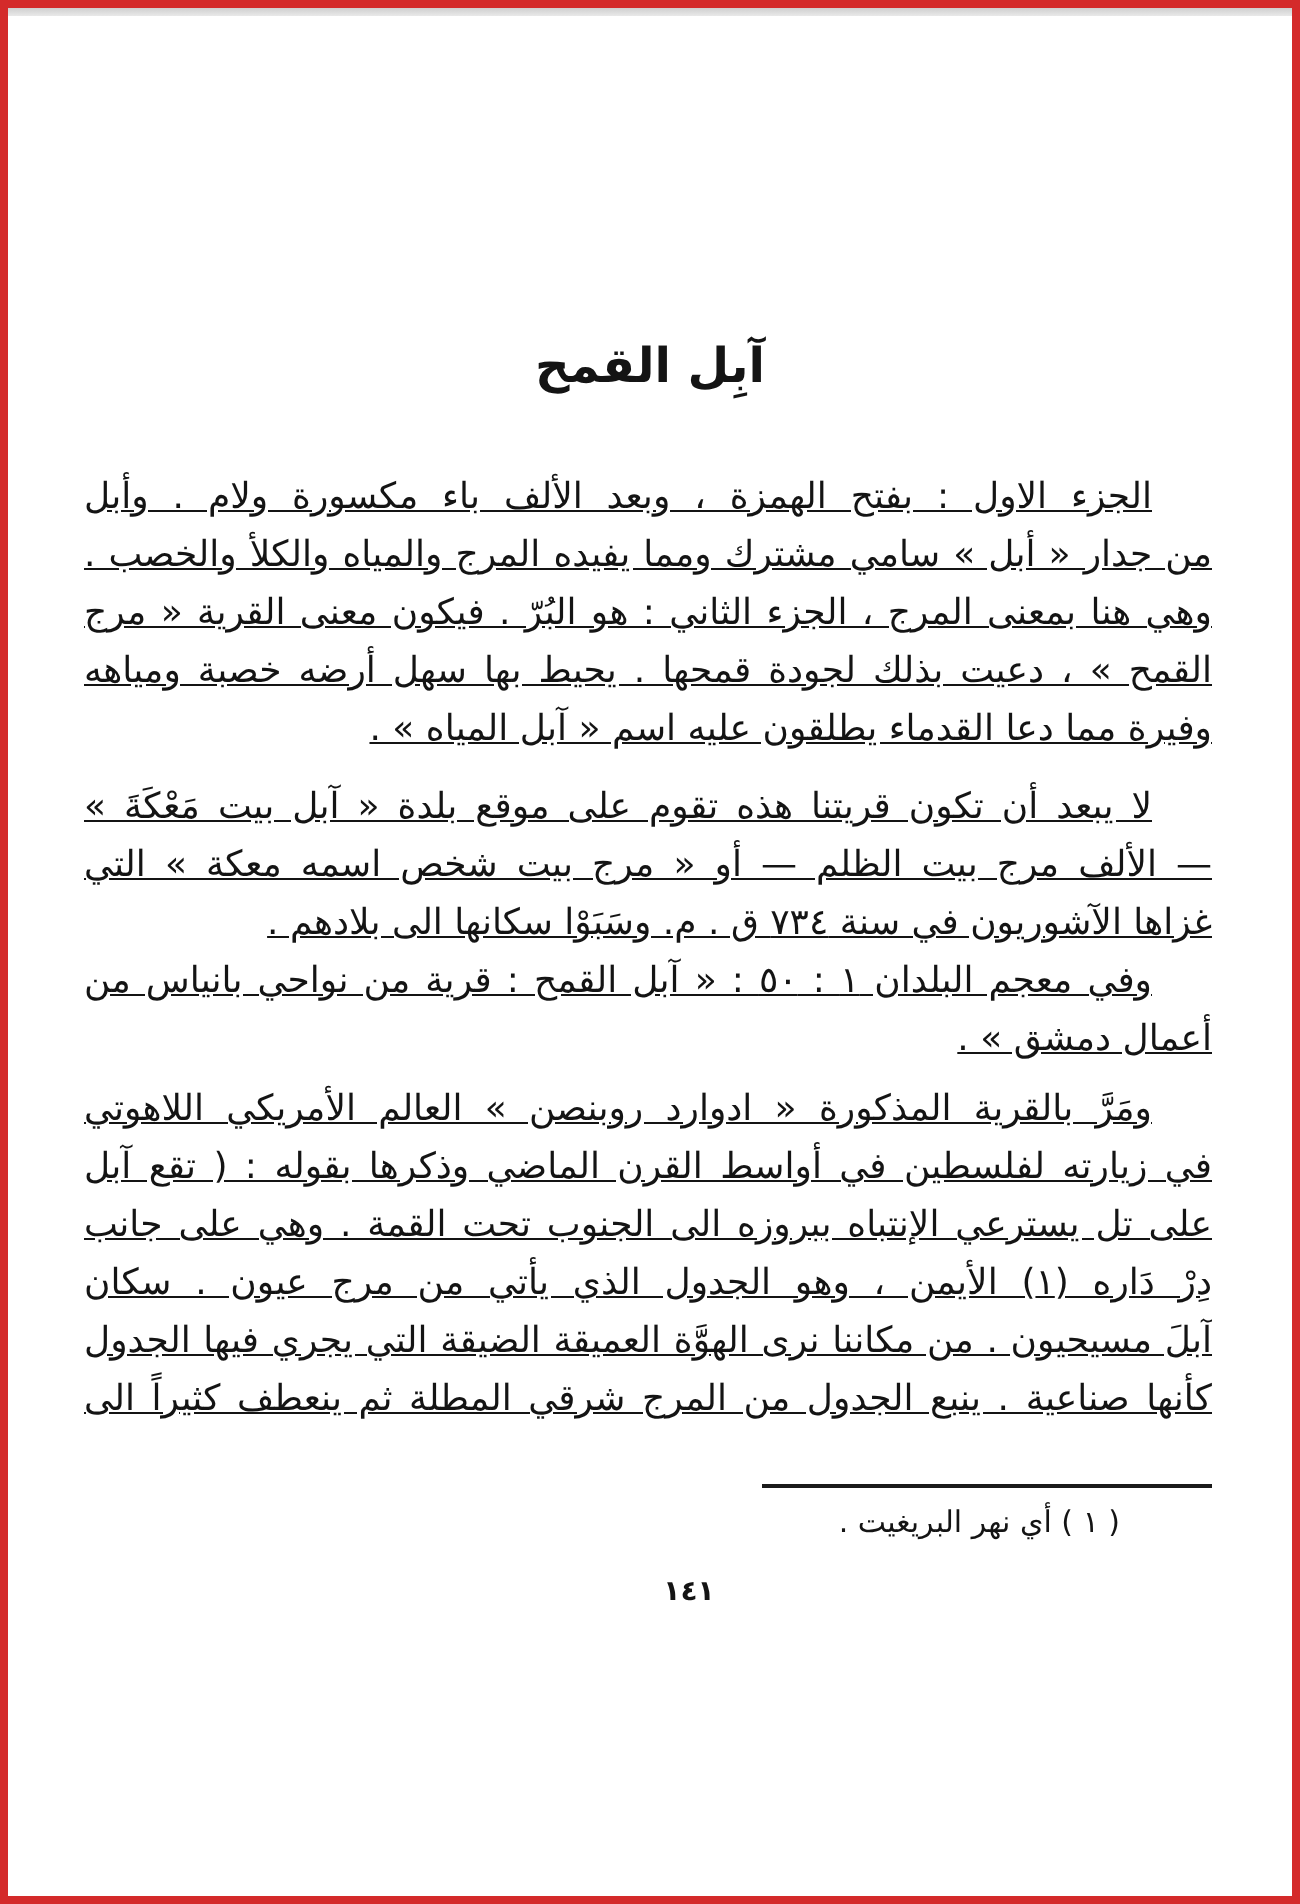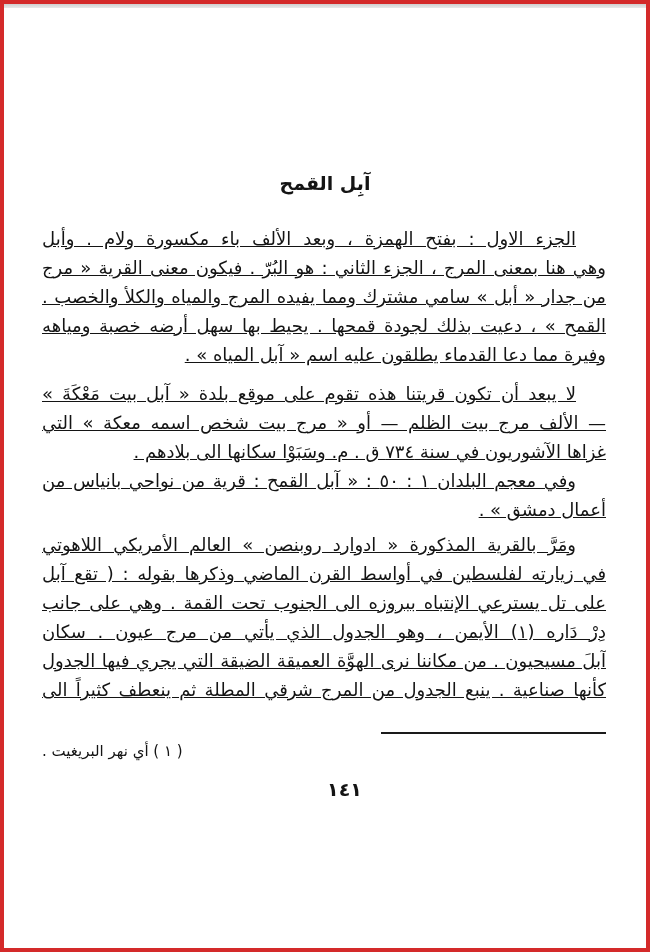--- a/index.html
+++ b/index.html
@@ -20,23 +20,23 @@
   .scan-strip {
     height: 4px;
     width: 100%;
     background: linear-gradient(to bottom, #cfcfcf, #e9e9e9);
   }
   .page {
     direction: rtl;
     color: #141414;
   }
   .title {
-    margin: 158px 0 24px 0;
+    margin: 158px 0 34px 0;
     text-align: center;
-    font-size: 19px;
+    font-size: 24px;
     font-weight: bold;
     line-height: 34px;
   }
   .text-block {
     margin: 0 40px 0 38px;
   }
   .para { margin: 0; text-decoration: underline; }
   .para.gap-sm { margin-top: 6px; }
   .para.gap-md { margin-top: 10px; }
   .line {
@@ -55,48 +55,48 @@
   .footnote-sep {
     margin: 28px 0 6px auto;
     margin-right: 0;
     width: 225px;
     height: 0;
     border-top: 2px solid #1a1a1a;
   }
   .footnote {
     font-size: 15px;
     line-height: 22px;
-    text-align: left;
+    text-align: right;
     padding-right: 46px;
   }
   .page-number {
     margin-top: 16px;
     text-align: center;
-    font-size: 19px;
+    font-size: 14px;
     font-weight: bold;
     letter-spacing: 2px;
     padding-left: 39px;
   }
 </style>
 </head>
 <body>
 
 <div class="frame" style="border-color: rgb(212, 42, 42); background: rgb(255, 255, 255);">
   <div class="scan-strip"></div>
 
   <div class="page">
 
     <div class="title">آبِل القمح</div>
 
     <div class="text-block">
 
       <div class="para">
         <div class="line indent">الجزء الاول : بفتح الهمزة ، وبعد الألف باء مكسورة ولام . وأبل</div>
+        <div class="line">من جدار « أبل » سامي مشترك ومما يفيده المرج والمياه والكلأ والخصب .</div>
         <div class="line">وهي هنا بمعنى المرج ، الجزء الثاني : هو البُرّ . فيكون معنى القرية « مرج</div>
-        <div class="line">من جدار « أبل » سامي مشترك ومما يفيده المرج والمياه والكلأ والخصب .</div>
         <div class="line">القمح » ، دعيت بذلك لجودة قمحها . يحيط بها سهل أرضه خصبة ومياهه</div>
         <div class="line end">وفيرة مما دعا القدماء يطلقون عليه اسم « آبل المياه » .</div>
       </div>
 
       <div class="para gap-md">
         <div class="line indent">لا يبعد أن تكون قريتنا هذه تقوم على موقع بلدة « آبل بيت مَعْكَةَ »</div>
         <div class="line">— الألف مرج بيت الظلم — أو « مرج بيت شخص اسمه معكة » التي</div>
         <div class="line end">غزاها الآشوريون في سنة ٧٣٤ ق . م. وسَبَوْا سكانها الى بلادهم .</div>
       </div>
 

